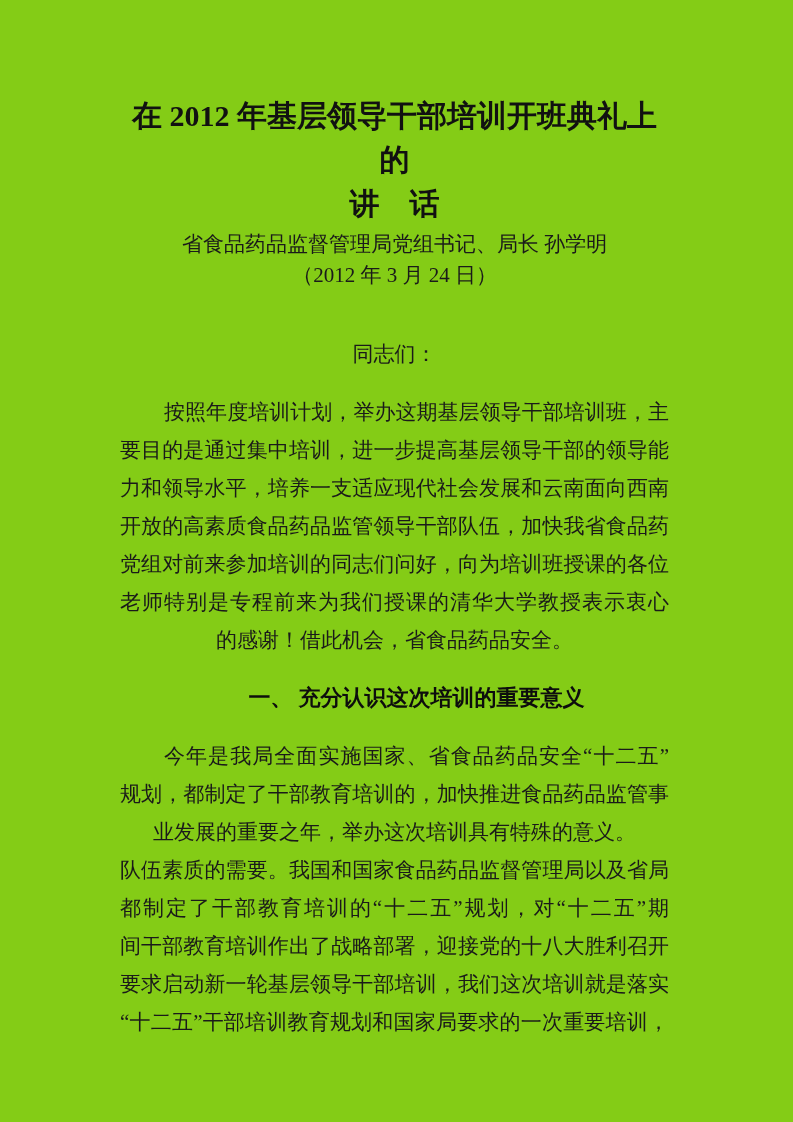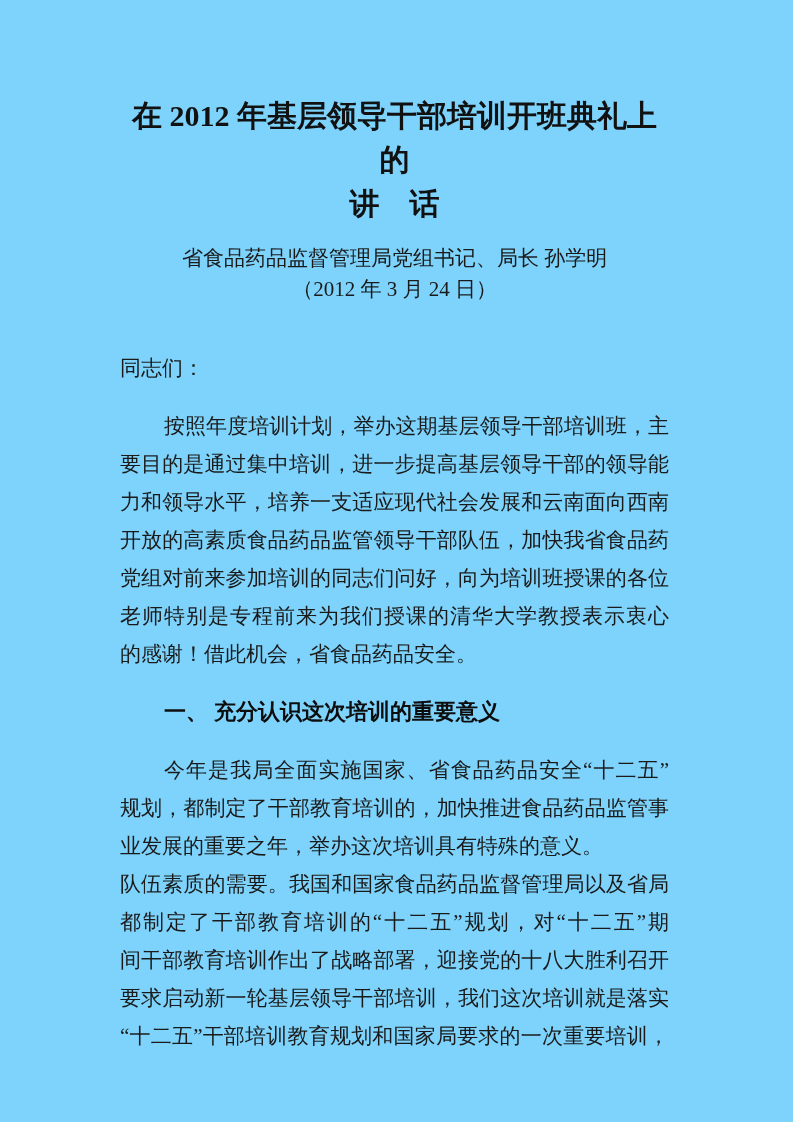--- a/index.html
+++ b/index.html
@@ -4,60 +4,61 @@
 <style>
   html, body {
     margin: 0;
     padding: 0;
     background: #ffffff;
   }
   .page {
     position: relative;
     width: 793px;
     height: 1122px;
-    background: #7dd3fc;
+    background: #84cc16;
     color: #1a1a1a;
     font-family: "Liberation Serif", "DejaVu Serif", serif;
     overflow: hidden;
   }
   .content {
     position: absolute;
     left: 120px;
     top: 0;
     width: 549px;
   }
   .doc-title {
     margin-top: 94px;
     text-align: center;
     font-weight: bold;
     font-size: 30px;
     line-height: 44px;
     color: #111111;
   }
   .byline {
-    margin-top: 19px;
+    margin-top: 5px;
     text-align: center;
     font-size: 21px;
     line-height: 26px;
   }
   .dateline {
     margin-top: 5px;
     text-align: center;
     font-size: 21px;
     line-height: 26px;
   }
   .bodytext {
     margin-top: 47px;
     font-size: 21px;
   }
   .line {
     height: 38px;
     line-height: 38px;
     white-space: nowrap;
     letter-spacing: 0;
+    text-align: center;
   }
   .j {
     white-space: normal;
     text-align: justify;
     text-align-last: justify;
   }
   .indent {
     padding-left: 44px;
     margin-top: 20px;
   }

